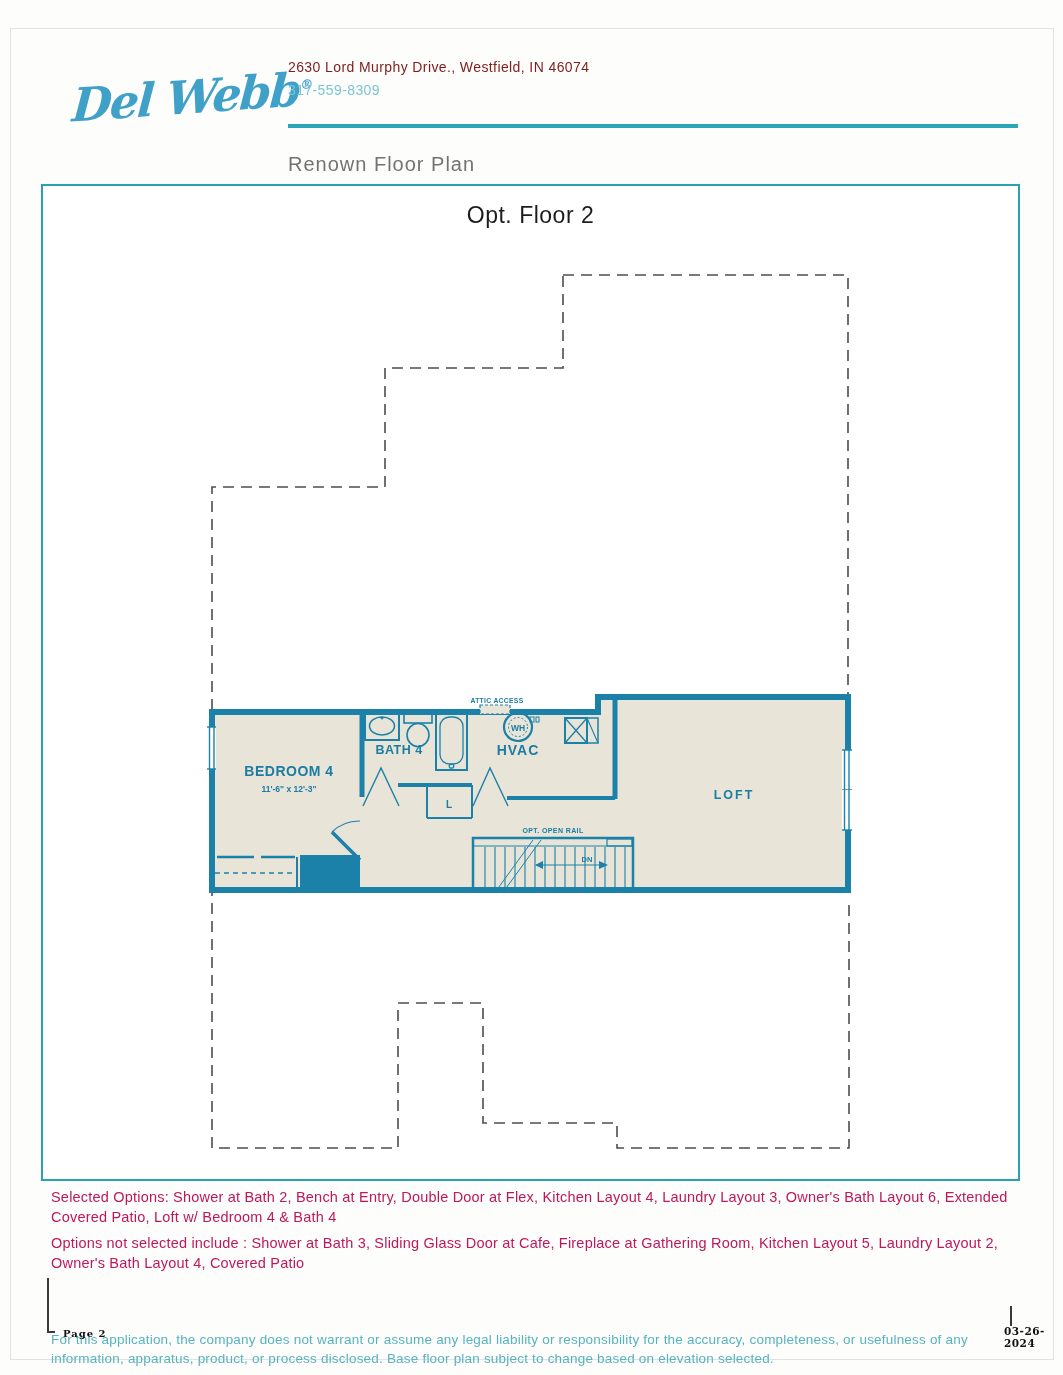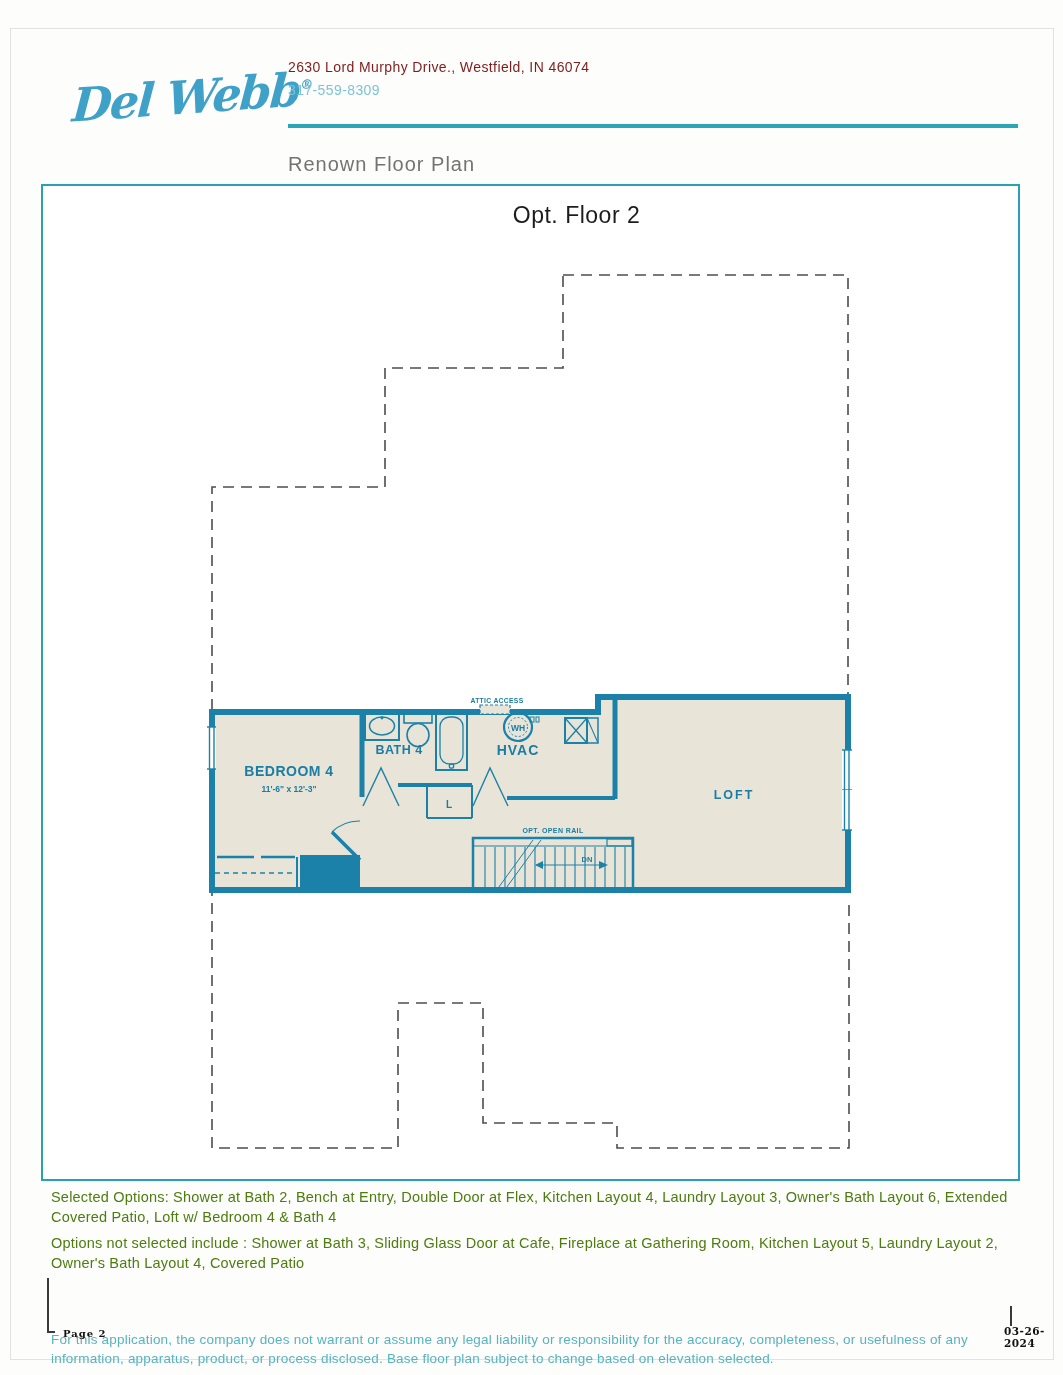--- a/index.html
+++ b/index.html
@@ -19,26 +19,26 @@
   .phone{font-size:14px;color:#7cc5d4;margin-top:7px;letter-spacing:.4px;}
   .rule{position:absolute;left:288px;top:124px;width:730px;height:4px;background:#2aa6b8;}
   .plan-name{position:absolute;left:288px;top:137px;font-size:20px;color:#737373;letter-spacing:1px;margin-top:16px;}
   .specs{position:absolute;left:288px;top:162px;font-size:15px;color:#46b3ca;letter-spacing:.4px;}
   .specs .sep{color:#3a8fc0;padding:0 6px;font-size:13px;}
 
   
   .planbox{position:absolute;left:41px;top:184px;width:979px;height:997px;
         box-sizing:border-box;border:2px solid #2aa0b4;background:#ffffff;}
   .plan-title{position:absolute;left:0;top:16px;width:100%;text-align:center;
-        font-size:23px;color:#1c1c1c;letter-spacing:.5px;padding-left:46px;}
+        font-size:23px;color:#1c1c1c;letter-spacing:.5px;}
   .plan-svg{position:absolute;left:-2px;top:-2px;}
 
   
   .opts{position:absolute;left:51px;width:963px;font-size:14.5px;line-height:1.38;
-        color:#4d7c0f;letter-spacing:.2px;}
+        color:#be185d;letter-spacing:.2px;}
   .opts.p1{top:1187px;}
   .opts.p2{top:1233px;}
   .opts.p3{top:1331px;font-size:13.5px;color:#57b3c0;}
   .foot-page{position:absolute;left:55px;top:1328px;font-family:"DejaVu Serif", serif;
         font-size:10px;font-weight:bold;color:#111;letter-spacing:1px;margin-left:8px;}
   .foot-date{position:absolute;left:962px;top:1325px;font-family:"DejaVu Serif", serif;
         font-size:10.5px;font-weight:bold;color:#111;letter-spacing:.5px;margin-left:42px;}
   .artifact-v{position:absolute;left:47px;top:1278px;width:2px;height:54px;background:#3a3a3a;}
   .artifact-foot{position:absolute;left:47px;top:1331px;width:8px;height:1.5px;background:#3a3a3a;}
   .artifact-date{position:absolute;left:1010px;top:1306px;width:1.5px;height:20px;background:#3a3a3a;}

